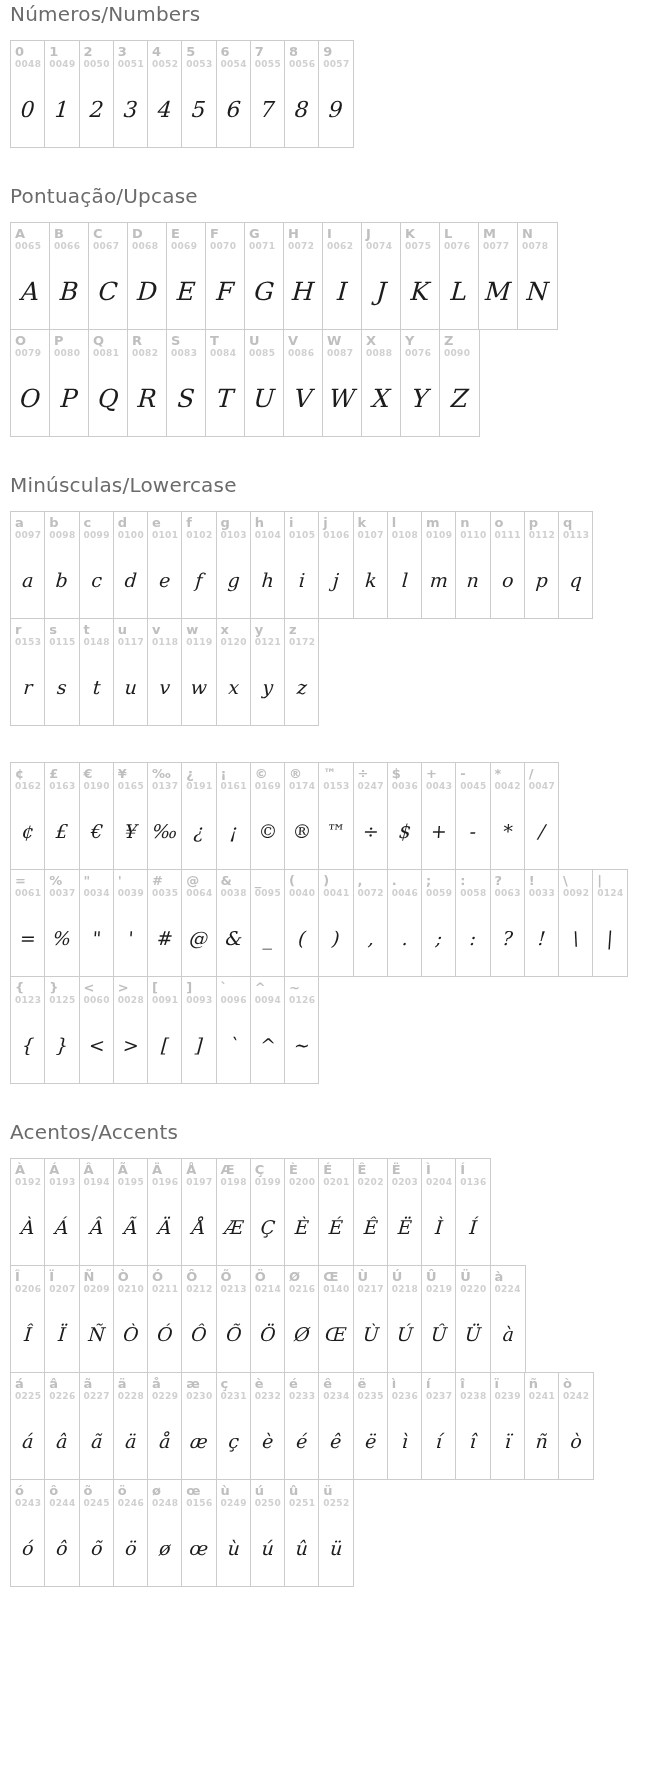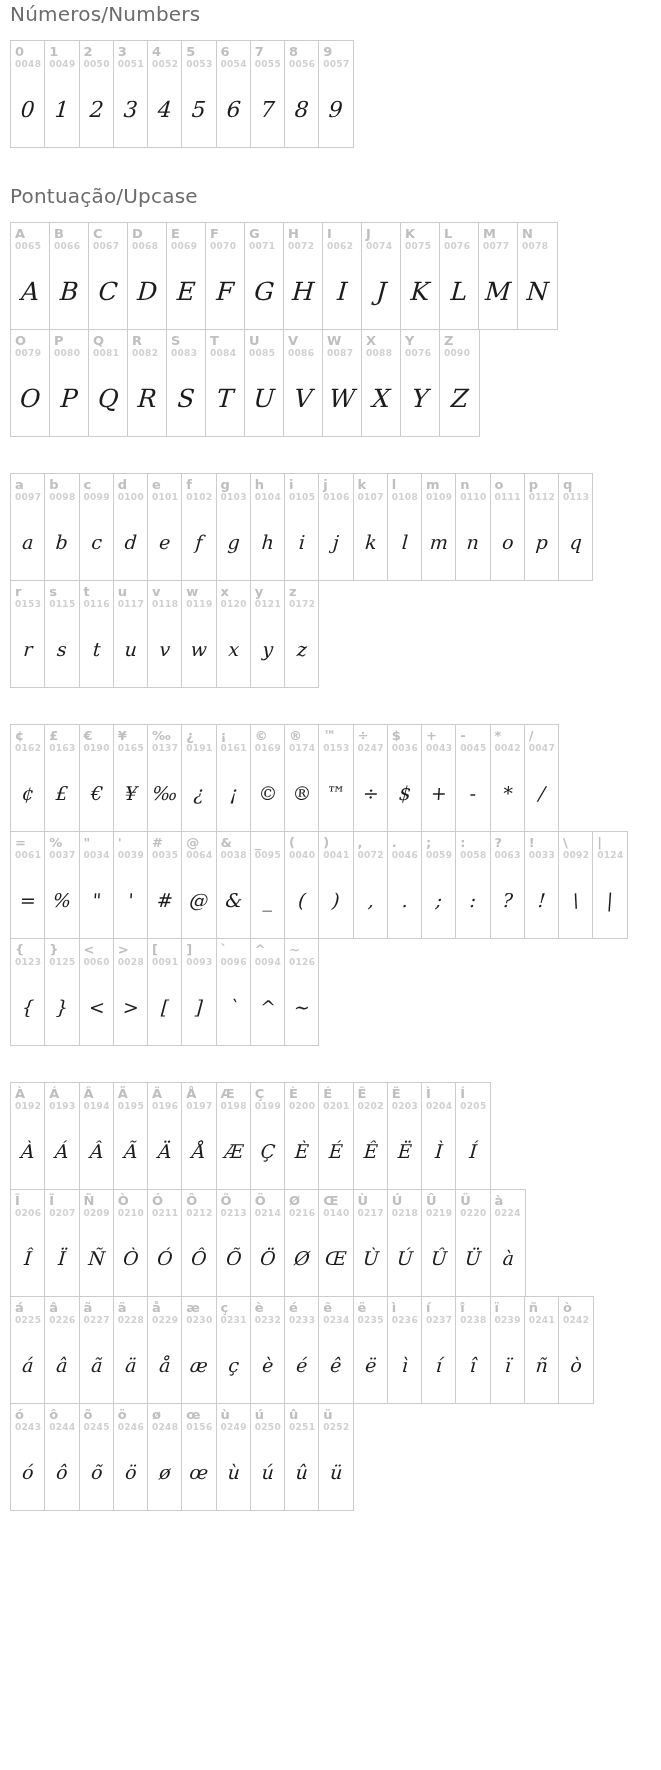--- a/index.html
+++ b/index.html
@@ -265,20 +265,21 @@
           <div class="cell-glyph">Y</div>
         </div>
         <div class="cell">
           <div class="cell-char">Z</div>
           <div class="cell-code">0090</div>
           <div class="cell-glyph">Z</div>
         </div>
       </div>
     </section>
     <section class="section sec-lowercase">
+      <h2 class="section-title">Minúsculas/Lowercase</h2>
       <div class="grid-row">
         <div class="cell">
           <div class="cell-char">a</div>
           <div class="cell-code">0097</div>
           <div class="cell-glyph">a</div>
         </div>
         <div class="cell">
           <div class="cell-char">b</div>
           <div class="cell-code">0098</div>
           <div class="cell-glyph">b</div>
@@ -365,21 +366,21 @@
           <div class="cell-code">0153</div>
           <div class="cell-glyph">r</div>
         </div>
         <div class="cell">
           <div class="cell-char">s</div>
           <div class="cell-code">0115</div>
           <div class="cell-glyph">s</div>
         </div>
         <div class="cell">
           <div class="cell-char">t</div>
-          <div class="cell-code">0116</div>
+          <div class="cell-code">0148</div>
           <div class="cell-glyph">t</div>
         </div>
         <div class="cell">
           <div class="cell-char">u</div>
           <div class="cell-code">0117</div>
           <div class="cell-glyph">u</div>
         </div>
         <div class="cell">
           <div class="cell-char">v</div>
           <div class="cell-code">0118</div>
@@ -624,20 +625,21 @@
           <div class="cell-glyph">^</div>
         </div>
         <div class="cell">
           <div class="cell-char">~</div>
           <div class="cell-code">0126</div>
           <div class="cell-glyph">~</div>
         </div>
       </div>
     </section>
     <section class="section sec-accents">
+      <h2 class="section-title">Acentos/Accents</h2>
       <div class="grid-row">
         <div class="cell">
           <div class="cell-char">À</div>
           <div class="cell-code">0192</div>
           <div class="cell-glyph">À</div>
         </div>
         <div class="cell">
           <div class="cell-char">Á</div>
           <div class="cell-code">0193</div>
           <div class="cell-glyph">Á</div>
@@ -692,21 +694,21 @@
           <div class="cell-code">0203</div>
           <div class="cell-glyph">Ë</div>
         </div>
         <div class="cell">
           <div class="cell-char">Ì</div>
           <div class="cell-code">0204</div>
           <div class="cell-glyph">Ì</div>
         </div>
         <div class="cell">
           <div class="cell-char">Í</div>
-          <div class="cell-code">0205</div>
+          <div class="cell-code">0136</div>
           <div class="cell-glyph">Í</div>
         </div>
       </div>
       <div class="grid-row">
         <div class="cell">
           <div class="cell-char">Î</div>
           <div class="cell-code">0206</div>
           <div class="cell-glyph">Î</div>
         </div>
         <div class="cell">

